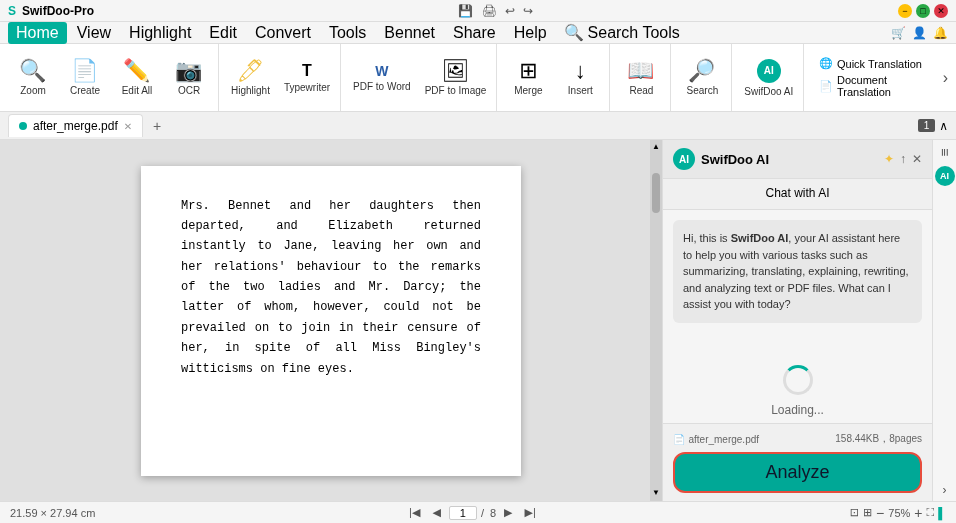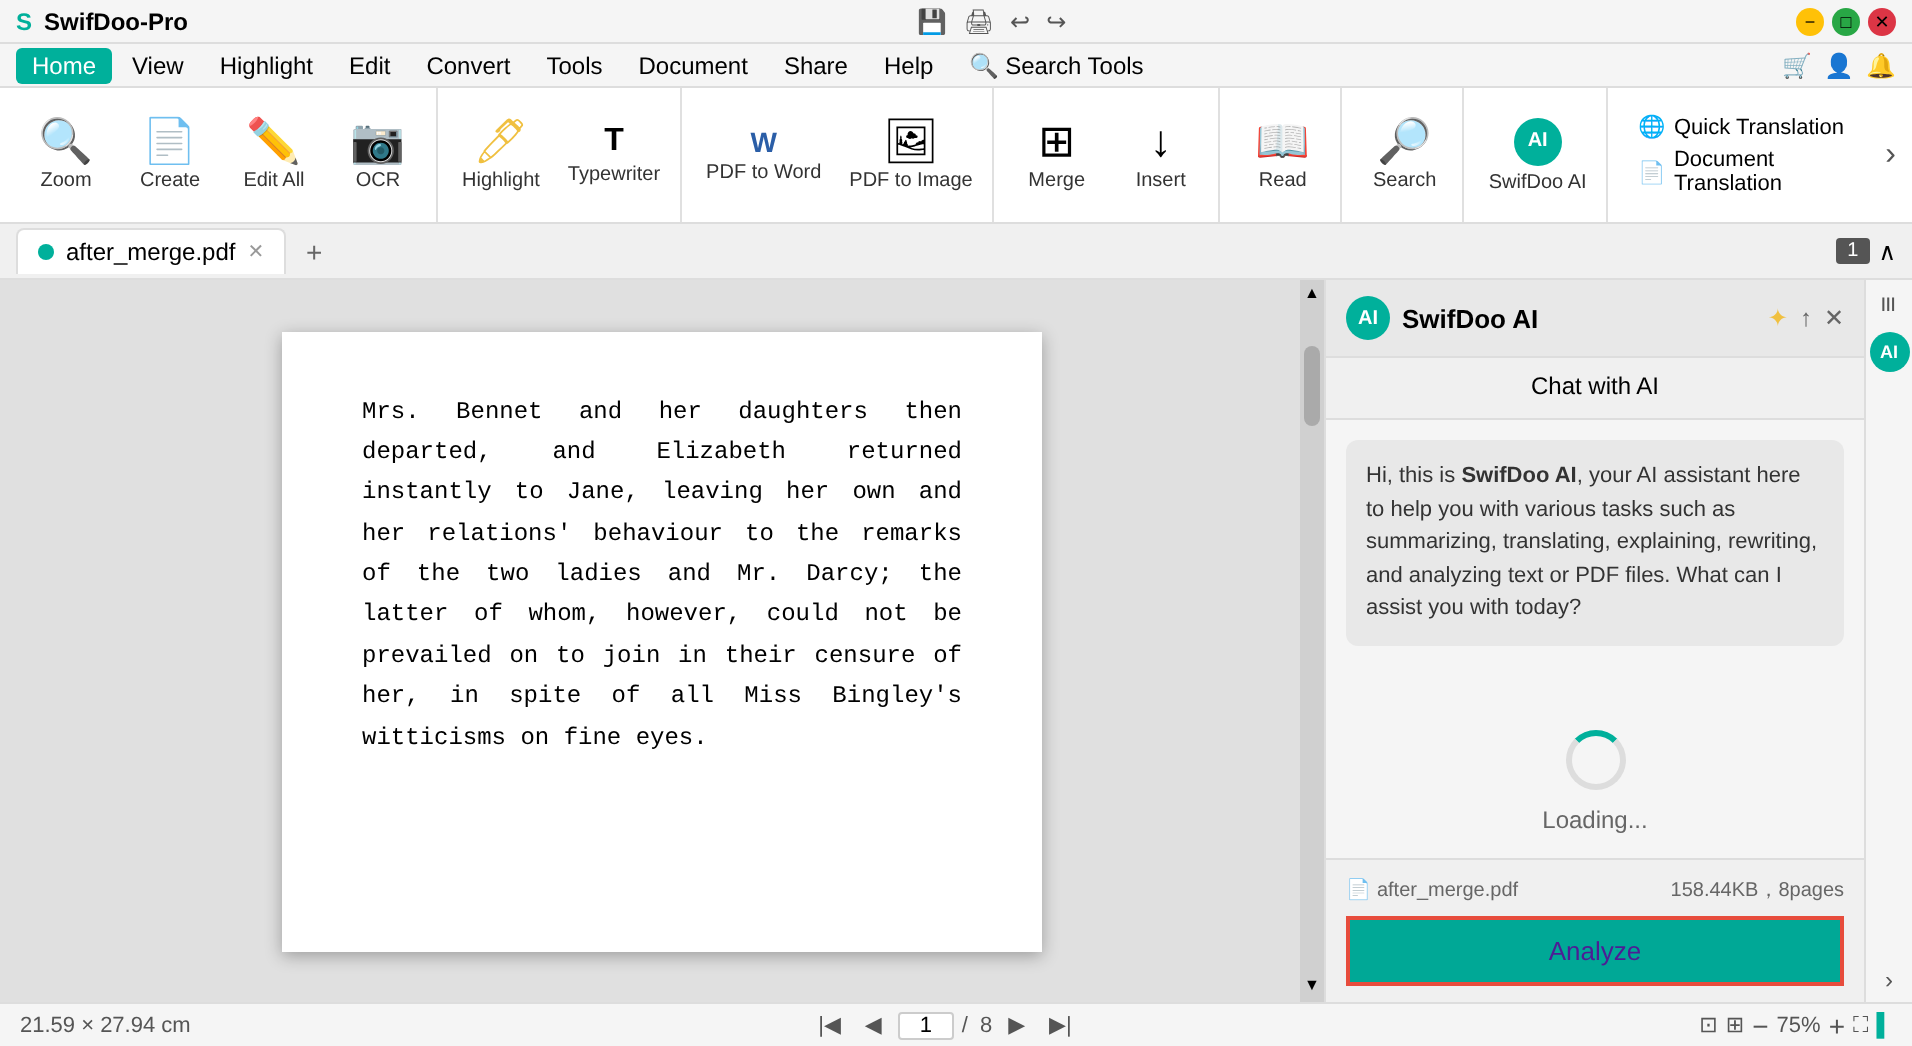--- a/index.html
+++ b/index.html
@@ -28,21 +28,21 @@
       background: #f5f5f5;
       display: flex;
       align-items: center;
       gap: 2px;
       padding: 0 8px;
       border-bottom: 1px solid #ddd;
     }
     .menu-item {
       padding: 2px 8px;
       cursor: pointer;
-      font-size: 12px;
+      font-size: 16px;
       border-radius: 3px;
     }
     .menu-item.active { background: #00b09b; color: white; }
 
     
     #toolbar {
       height: 68px;
       background: #ffffff;
       border-bottom: 1px solid #ddd;
       display: flex;
@@ -252,25 +252,25 @@
     .file-info {
       display: flex;
       justify-content: space-between;
       font-size: 10px;
       color: #666;
       margin-bottom: 6px;
     }
     .analyze-btn {
       width: 100%;
       background: #00a896;
-      color: #4c1d95;
+      color: #0f172a;
       border: 2px solid #e74c3c;
-      border-radius: 0;
+      border-radius: 12px;
       padding: 8px;
-      font-size: 13px;
+      font-size: 18px;
       cursor: pointer;
       font-weight: 500;
     }
 
     
     #right-sidebar {
       width: 24px;
       background: #f5f5f5;
       display: flex;
       flex-direction: column;
@@ -323,21 +323,21 @@
   </div>
 </div>
 
 <div id="menu-bar">
   <div class="menu-item active">Home</div>
   <div class="menu-item">View</div>
   <div class="menu-item">Highlight</div>
   <div class="menu-item">Edit</div>
   <div class="menu-item">Convert</div>
   <div class="menu-item">Tools</div>
-  <div class="menu-item">Document</div>
+  <div class="menu-item">Bennet</div>
   <div class="menu-item">Share</div>
   <div class="menu-item">Help</div>
   <div class="menu-item" style="display:flex; align-items:center; gap:3px;">
     <span>🔍</span> Search Tools
   </div>
   <div style="margin-left:auto; display:flex; gap:6px;">
     <span style="cursor:pointer;">🛒</span>
     <span style="cursor:pointer;">👤</span>
     <span style="cursor:pointer;">🔔</span>
   </div>

